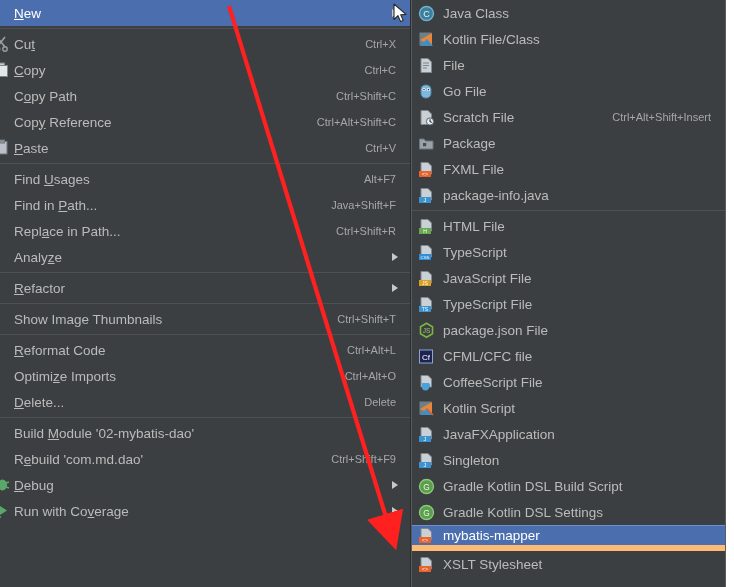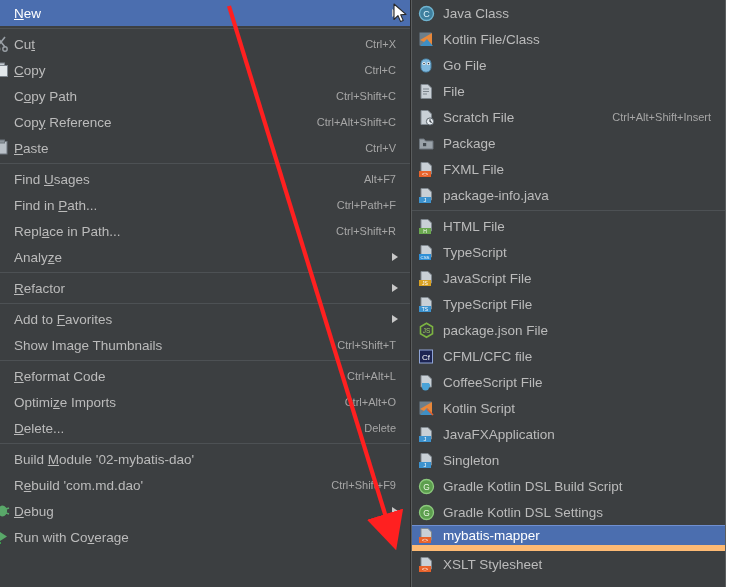--- a/index.html
+++ b/index.html
@@ -146,44 +146,39 @@
       </div>
       <div class="sep"></div>
       <div class="row">
         <span class="label">Find <u>U</u>sages</span>
         <span class="spacer"></span>
         <span class="accel">Alt+F7</span>
       </div>
       <div class="row">
         <span class="label">Find in <u>P</u>ath...</span>
         <span class="spacer"></span>
-        <span class="accel">Ctrl+Path+F</span>
+        <span class="accel">Java+Shift+F</span>
       </div>
       <div class="row">
         <span class="label">Repl<u>a</u>ce in Path...</span>
         <span class="spacer"></span>
         <span class="accel">Ctrl+Shift+R</span>
       </div>
       <div class="row">
         <span class="label">Analy<u>z</u>e</span>
         <span class="spacer"></span>
         <span class="chev"></span>
       </div>
       <div class="sep"></div>
       <div class="row">
         <span class="label"><u>R</u>efactor</span>
         <span class="spacer"></span>
         <span class="chev"></span>
       </div>
       <div class="sep"></div>
-      <div class="row">
-        <span class="label">Add to <u>F</u>avorites</span>
-        <span class="spacer"></span>
-        <span class="chev"></span>
-      </div>
       <div class="row">
         <span class="label">Show Image Thumbnails</span>
         <span class="spacer"></span>
         <span class="accel">Ctrl+Shift+T</span>
       </div>
       <div class="sep"></div>
       <div class="row">
         <span class="label"><u>R</u>eformat Code</span>
         <span class="spacer"></span>
         <span class="accel">Ctrl+Alt+L</span>
@@ -245,43 +240,43 @@
       </div>
       <div class="row">
         <span class="sicon">
           <svg width="17" height="17" viewBox="0 0 17 17">
             <rect x="1.5" y="1.5" width="12" height="13" fill="#6d7f8b"></rect>
             <path d="M2,9 L14,2 L14,15 Z" fill="#e8873a"></path>
             <path d="M2,15 L9,8 L15,15 Z" fill="#3f8fc4"></path>
           </svg>
         </span>
         <span class="label">Kotlin File/Class</span>
+        <span class="spacer"></span>
+      </div>
+      <div class="row">
+        <span class="sicon">
+          <svg width="17" height="17" viewBox="0 0 17 17">
+            <path d="M3,1.5 L10,1.5 L13.5,5 L13.5,15.5 L3,15.5 Z" fill="#c9d0d6" stroke="#80888f"></path>
+            <path d="M5,6 H11 M5,8.5 H11 M5,11 H9" stroke="#7d858c" stroke-width="1"></path>
+          </svg>
+        </span>
+        <span class="label">File</span>
         <span class="spacer"></span>
       </div>
       <div class="row">
         <span class="sicon">
           <svg width="17" height="17" viewBox="0 0 17 17">
             <rect x="3" y="2" width="10" height="13" rx="4.5" fill="#7fb8dd" stroke="#4c87ab"></rect>
             <circle cx="6" cy="6.5" r="1.6" fill="#ffffff"></circle>
             <circle cx="10.5" cy="6.5" r="1.6" fill="#ffffff"></circle>
             <circle cx="6" cy="6.6" r="0.8" fill="#26343d"></circle>
             <circle cx="10.5" cy="6.6" r="0.8" fill="#26343d"></circle>
           </svg>
         </span>
         <span class="label">Go File</span>
-        <span class="spacer"></span>
-      </div>
-      <div class="row">
-        <span class="sicon">
-          <svg width="17" height="17" viewBox="0 0 17 17">
-            <path d="M3,1.5 L10,1.5 L13.5,5 L13.5,15.5 L3,15.5 Z" fill="#c9d0d6" stroke="#80888f"></path>
-            <path d="M5,6 H11 M5,8.5 H11 M5,11 H9" stroke="#7d858c" stroke-width="1"></path>
-          </svg>
-        </span>
-        <span class="label">File</span>
         <span class="spacer"></span>
       </div>
       <div class="row">
         <span class="sicon">
           <svg width="17" height="17" viewBox="0 0 17 17">
             <path d="M3,1.5 L10,1.5 L13.5,5 L13.5,15.5 L3,15.5 Z" fill="#c9d0d6" stroke="#80888f"></path>
             <circle cx="12" cy="12.5" r="3.6" fill="#e9eef2" stroke="#5b646b"></circle>
             <path d="M12,10.2 L12,12.5 L13.7,13.4" stroke="#2d343a" stroke-width="1.1" fill="none"></path>
           </svg>
         </span>

